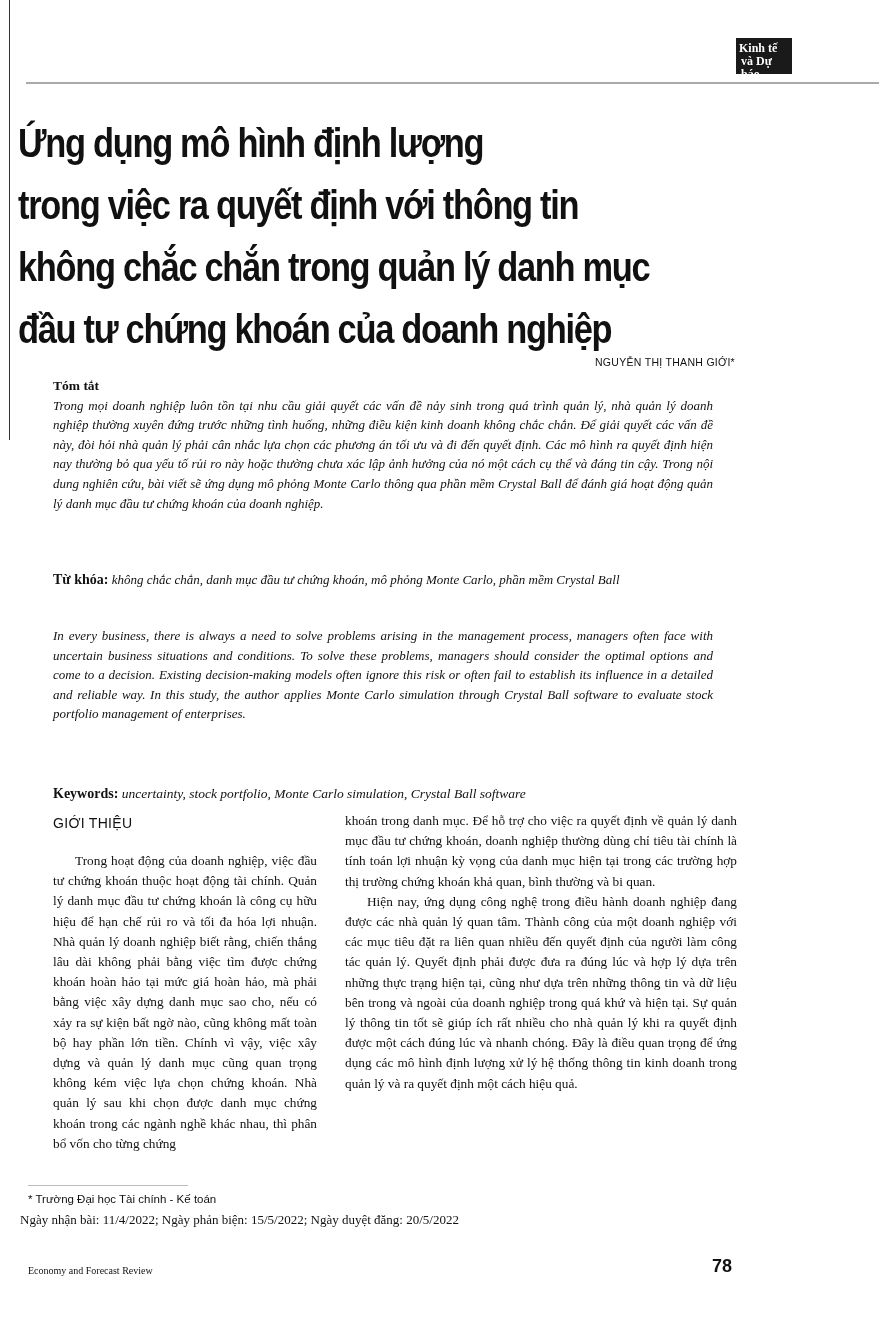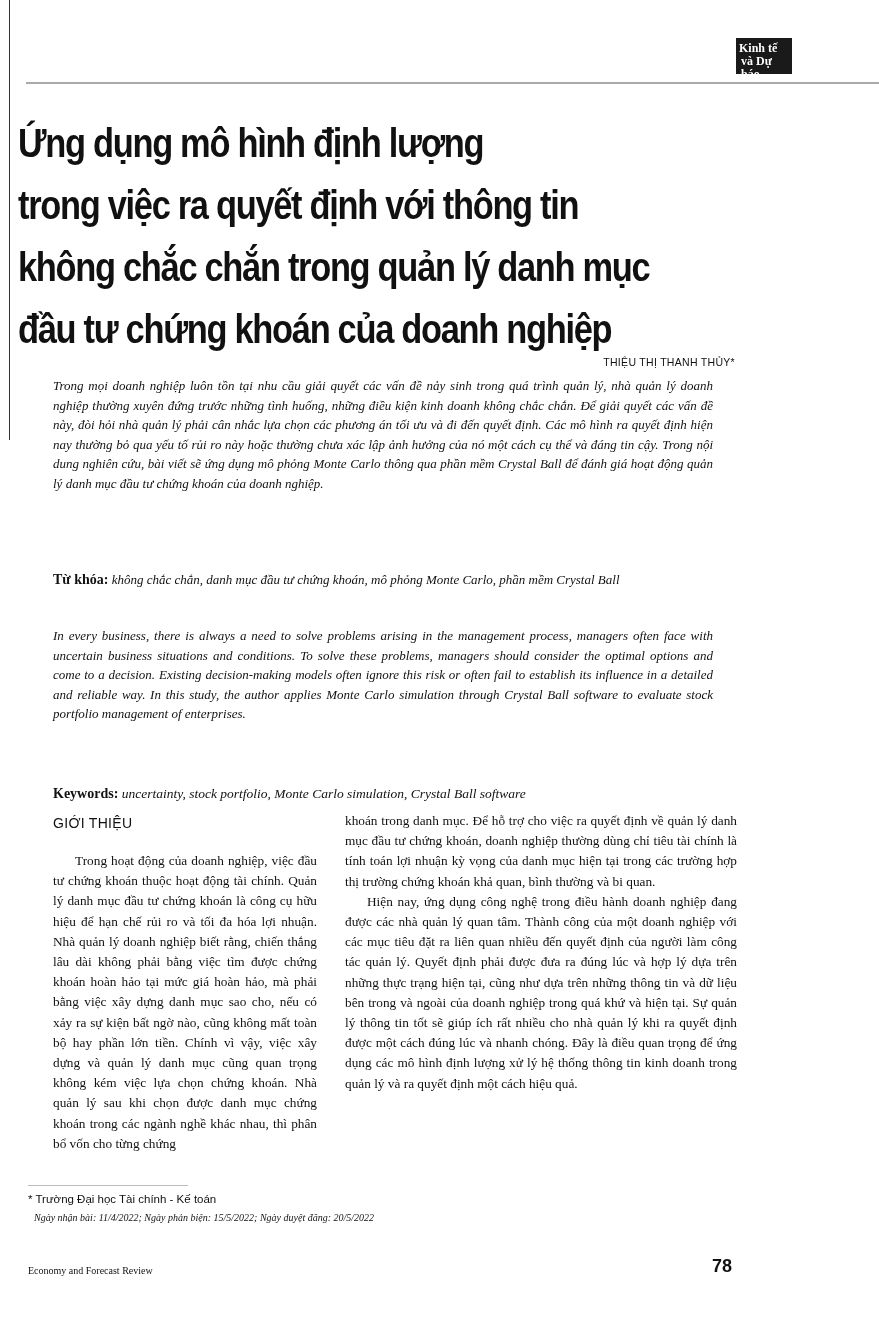--- a/index.html
+++ b/index.html
@@ -20,21 +20,21 @@
     .kw-label { font-weight: bold; font-style: normal; font-size: 14px; }
     .kw-text { font-style: italic; }
     .section-h { position: absolute; left: 53px; top: 815px; font-family: "Liberation Sans", sans-serif; font-size: 14px; font-weight: normal; letter-spacing: 0.3px; }
     .col { position: absolute; font-size: 13.3px; line-height: 20.2px; text-align: justify; }
     .col p { margin: 0; text-indent: 22px; }
     .col1 { left: 53px; top: 851px; width: 264px; }
     .col2 { left: 345px; top: 811px; width: 392px; }
     .col2 p.cont { text-indent: 0; }
     .footnote-rule { position: absolute; left: 28px; top: 1185px; width: 160px; height: 1px; background: #bbb; }
     .footnote { position: absolute; left: 28px; top: 1193px; font-family: "Liberation Sans", sans-serif; font-size: 11.5px; }
-    .dates { position: absolute; left: 34px; top: 1212px; font-style: italic; font-size: 10px; }
+    .dates { position: absolute; left: 20px; top: 1212px; font-size: 13px; }
     .footer-journal { position: absolute; left: 28px; top: 1265px; font-size: 10px; }
     .page-number { position: absolute; left: 712px; top: 1256px; font-family: "Liberation Sans", sans-serif; font-weight: bold; font-size: 18px; }
   </style>
 </head>
 <body>
 
 <div class="left-rule"></div>
 
 <div class="header-logo">
   <span>Kinh tế</span>
@@ -42,23 +42,24 @@
 </div>
 <div class="header-rule"></div>
 
 <h1 class="title">
   <span>Ứng dụng mô hình định lượng</span><br>
   <span>trong việc ra quyết định với thông tin</span><br>
   <span>không chắc chắn trong quản lý danh mục</span><br>
   <span>đầu tư chứng khoán của doanh nghiệp</span>
 </h1>
 
-<div class="author">THIỆU THỊ THANH THỦY*</div>
+<div class="author">NGUYỄN THỊ THANH GIỚI*</div>
 
 <div class="block abstract-vi">
+  <span class="h">Tóm tắt</span>
   <span class="txt">Trong mọi doanh nghiệp luôn tồn tại nhu cầu giải quyết các vấn đề nảy sinh trong quá trình quản lý, nhà quản lý doanh nghiệp thường xuyên đứng trước những tình huống, những điều kiện kinh doanh không chắc chắn. Để giải quyết các vấn đề này, đòi hỏi nhà quản lý phải cân nhắc lựa chọn các phương án tối ưu và đi đến quyết định. Các mô hình ra quyết định hiện nay thường bỏ qua yếu tố rủi ro này hoặc thường chưa xác lập ảnh hưởng của nó một cách cụ thể và đáng tin cậy. Trong nội dung nghiên cứu, bài viết sẽ ứng dụng mô phỏng Monte Carlo thông qua phần mềm Crystal Ball để đánh giá hoạt động quản lý danh mục đầu tư chứng khoán của doanh nghiệp.</span>
 </div>
 
 <div class="block keywords-vi">
   <span class="kw-label">Từ khóa:</span>
   <span class="kw-text">không chắc chắn, danh mục đầu tư chứng khoán, mô phỏng Monte Carlo, phần mềm Crystal Ball</span>
 </div>
 
 <div class="block summary-en">
   <span class="txt">In every business, there is always a need to solve problems arising in the management process, managers often face with uncertain business situations and conditions. To solve these problems, managers should consider the optimal options and come to a decision. Existing decision-making models often ignore this risk or often fail to establish its influence in a detailed and reliable way. In this study, the author applies Monte Carlo simulation through Crystal Ball software to evaluate stock portfolio management of enterprises.</span>

